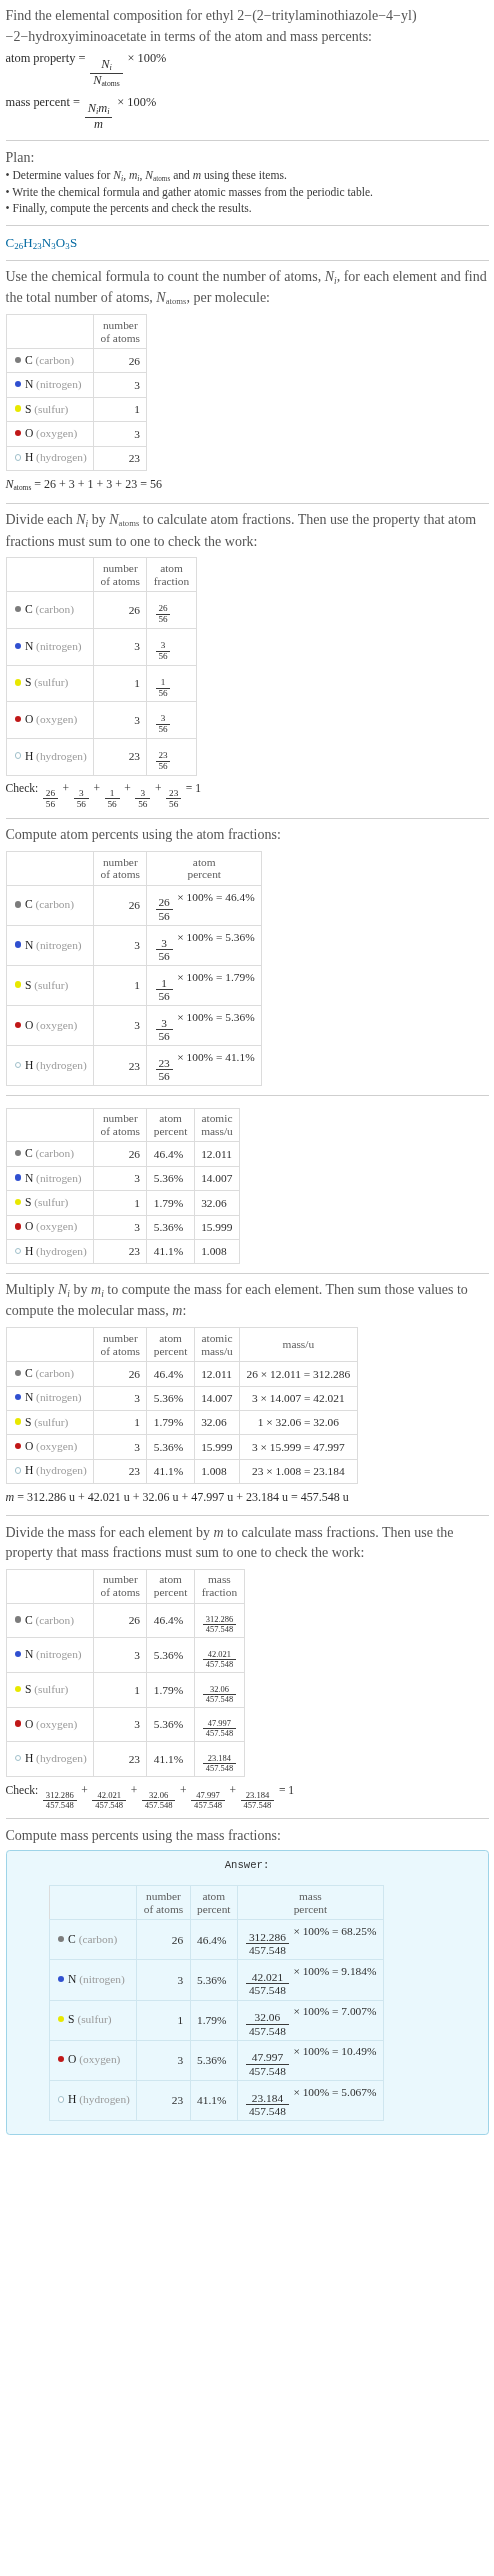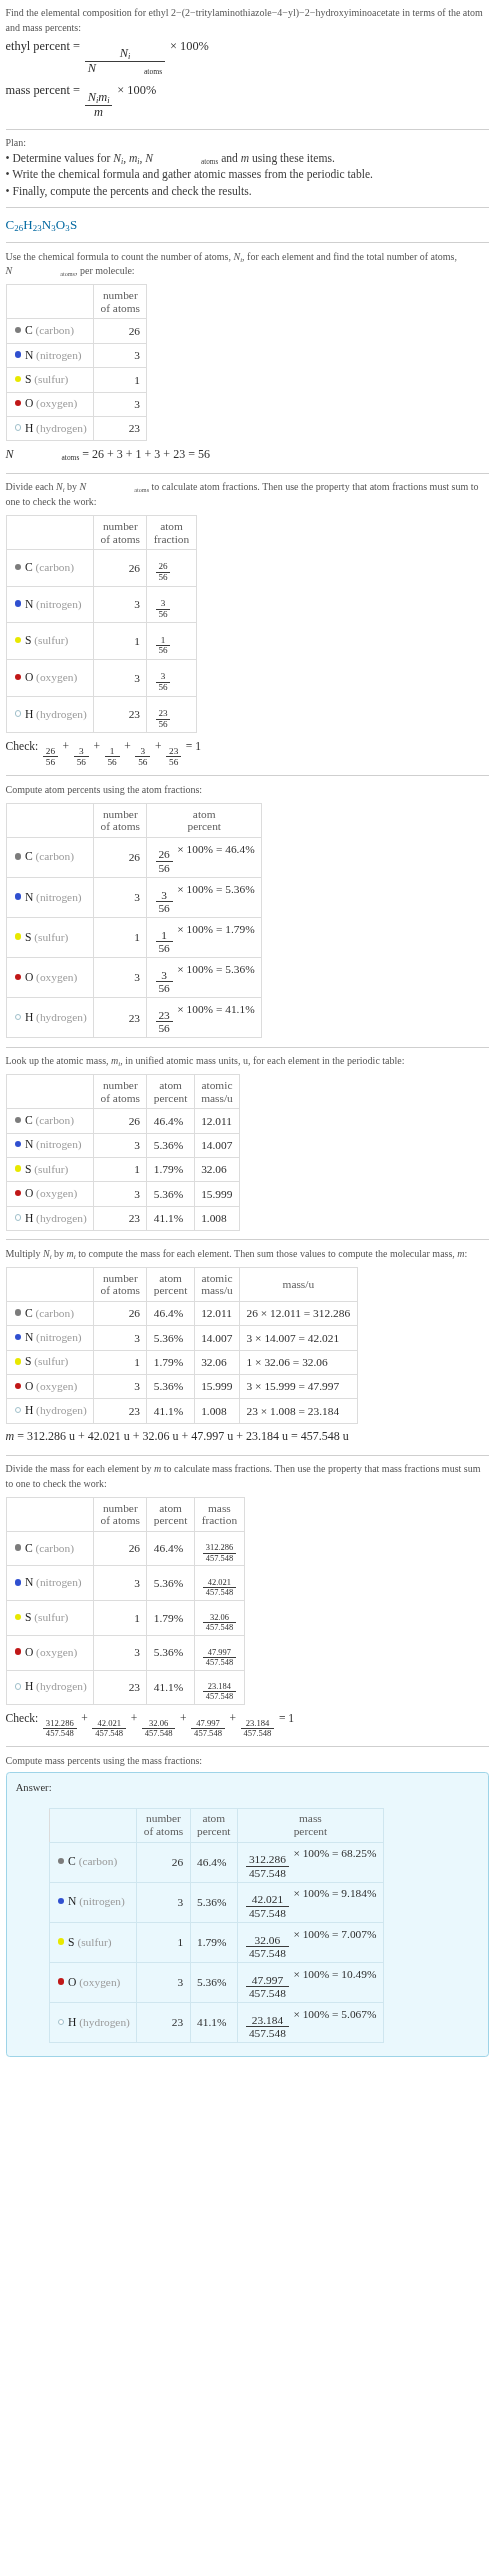--- a/index.html
+++ b/index.html
@@ -12,26 +12,26 @@
     font-family: "Liberation Serif", "DejaVu Serif", serif;
     color: #3b3b3b;
     font-size: 11.5px;
     line-height: 1.45;
   }
   .page { width: 494px; padding: 0 5.5px 7.4px 5.5px; }
 
   .step { padding: 6.4px 0 6.4px 0; }
   .rule { border-top: 0.9px solid #cfcfcf; height: 0; margin: 0; }
 
-  .prompt { color: #555; font-size: 10px; }
+  .prompt { color: #555; font-size: 14px; }
   .body-line { color: #3a3a3a; font-size: 11.6px; }
 
   .italic { font-style: italic; }
   sub { font-size: 0.68em; vertical-align: -0.28em; font-style: normal;}
-  .romansub { font-style: normal; font-size: 0.62em; vertical-align: -0.28em; margin-left: 48px; }
+  .romansub { font-style: normal; font-size: 0.62em; vertical-align: -0.28em; }
 
   
   .frac {
     display: inline-flex;
     flex-direction: column;
     vertical-align: -0.52em;
     text-align: center;
     margin: 0 1.8px;
     line-height: 1.08;
   }
@@ -62,21 +62,21 @@
   table.tbl thead td {
     text-align: center;
     color: #5d5d5d;
     line-height: 1.12;
     padding: 3.7px 6.4px;
   }
   table.tbl thead td.blank { border-left-color: #dcdcdc; }
   .elcell { white-space: nowrap; padding-left: 8.3px !important; }
   .numcell { text-align: right; white-space: nowrap; }
   .leftcell { text-align: left; white-space: nowrap; }
-  .ctrcell { text-align: left; white-space: nowrap; }
+  .ctrcell { text-align: center; white-space: nowrap; }
 
   .dot {
     display: inline-block;
     width: 6.4px; height: 6.4px;
     border-radius: 50%;
     margin-right: 3.7px;
     vertical-align: 0.9px;
   }
   .sym { color: #1d1d1d; font-size: 11.6px; }
   .nm  { color: #9b9b9b; font-size: 11.4px; }
@@ -86,40 +86,41 @@
 
   
   .answer-box {
     border: 0.9px solid #9ed4e8;
     background: #eaf8fd;
     border-radius: 3.7px;
     padding: 7.4px 9.2px 11px 9.2px;
     margin-top: 3.7px;
   }
   .answer-label {
-    font-family: Liberation Serif, serif;
+    font-family: Liberation Mono, monospace;
     font-size: 10.6px;
     color: #333;
     margin-bottom: 12px;
+    text-align: center;
   }
   .answer-box table.tbl td { border-color: #cfe6ef; }
   .answer-box { color: #222; }
   .ans-tbl-wrap { padding-left: 33px; }
   .nowrap { white-space: nowrap; }
 </style>
 </head>
 <body>
 
 <div class="page">
 
   <div class="step">
     <div class="prompt">Find the elemental composition for ethyl 2−(2−tritylaminothiazole−4−yl)−2−hydroxyiminoacetate in terms of the atom and mass percents:</div>
 
     <div class="eq eq-big">
-      <span>ethyl percent</span>
+      <span>atom property</span>
       <span> = </span>
       <span class="frac">
         <span class="num"><span class="italic">N</span><sub class="italic">i</sub></span>
         <span class="den"><span class="italic">N</span><sub class="romansub">atoms</sub></span>
       </span>
       <span>× 100%</span>
     </div>
 
     <div class="eq eq-big">
       <span>mass percent</span>
@@ -327,23 +328,20 @@
                 <span class="den">56</span>
               </span> × 100% = 41.1%</td>
           </tr>
         </tbody>
     </table>
   </div>
 
   <div class="rule"></div>
 
   <div class="step">
-    <div class="prompt">
-      <span>Look up the atomic mass, </span><span class="italic">m</span><sub class="italic">i</sub><span>, in unified atomic mass units, u, for each element in the periodic table:</span>
-    </div>
     <table class="tbl">
       <thead>
         <tr>
           <td class="blank"></td>
           <td>number<br>of atoms</td>
           <td>atom<br>percent</td>
           <td>atomic<br>mass/u</td>
         </tr>
       </thead>
       <tbody>

